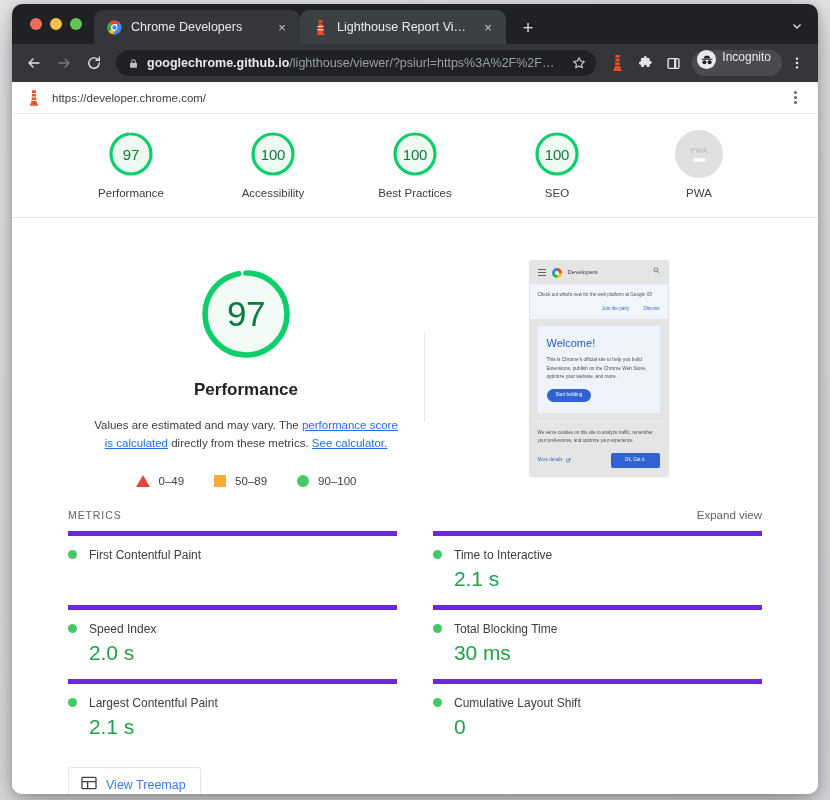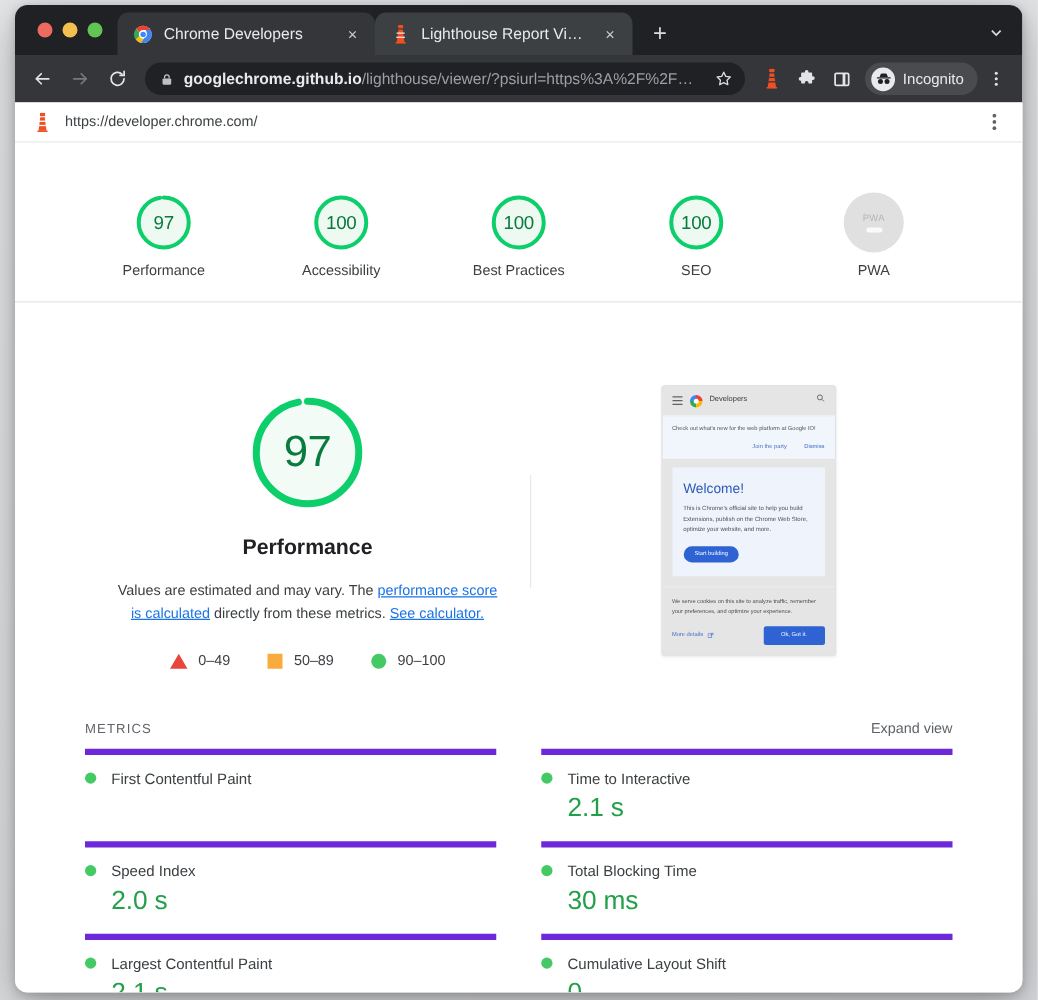--- a/index.html
+++ b/index.html
@@ -153,21 +153,21 @@
   .omnibox .star { flex: 0 0 auto; color: #dadce0; display:flex; }
 
   .tbicon {
     width: 26px; height: 26px;
     display: flex; align-items: center; justify-content: center;
     color: #e3e4e6;
     flex: 0 0 auto;
   }
   .incognito-chip {
     display: flex;
-    align-items: center;
+    align-items: flex-start;
     gap: 6px;
     height: 26px;
     background: #4a4b4f;
     border-radius: 14px;
     padding: 0 11px 0 5px;
     margin-left: 4px;
     flex: 0 0 auto;
   }
   .incognito-chip .avatar {
     width: 19px; height: 19px; border-radius: 50%;
@@ -176,21 +176,20 @@
   }
   .incognito-chip .label { font-size: 12px; color: #e8eaed; white-space: nowrap; }
 
   
   .viewport {
     flex: 1 1 auto;
     background: #fff;
     overflow: hidden;
     display: flex;
     flex-direction: column;
-    gap: 24px;
   }
 
   
   .report-topbar {
     height: 32px;
     flex: 0 0 auto;
     background: #fff;
     border-bottom: 1px solid #e9eaec;
     display: flex;
     align-items: center;
@@ -425,21 +424,21 @@
     display: flex;
     align-items: baseline;
     justify-content: space-between;
     padding-bottom: 10px;
   }
   .metrics-title {
     font-size: 10.5px;
     letter-spacing: 0.9px;
     color: #5f6368;
   }
-  .expand-view { font-size: 11.5px; color: #5f6368; margin-top: 20px; }
+  .expand-view { font-size: 11.5px; color: #5f6368; }
 
   .metrics-grid {
     display: grid;
     grid-template-columns: 1fr 1fr;
     column-gap: 36px;
   }
   .metric {
     border-top: 5px solid #6d28d9;
     padding: 12px 0 14px 0;
   }

